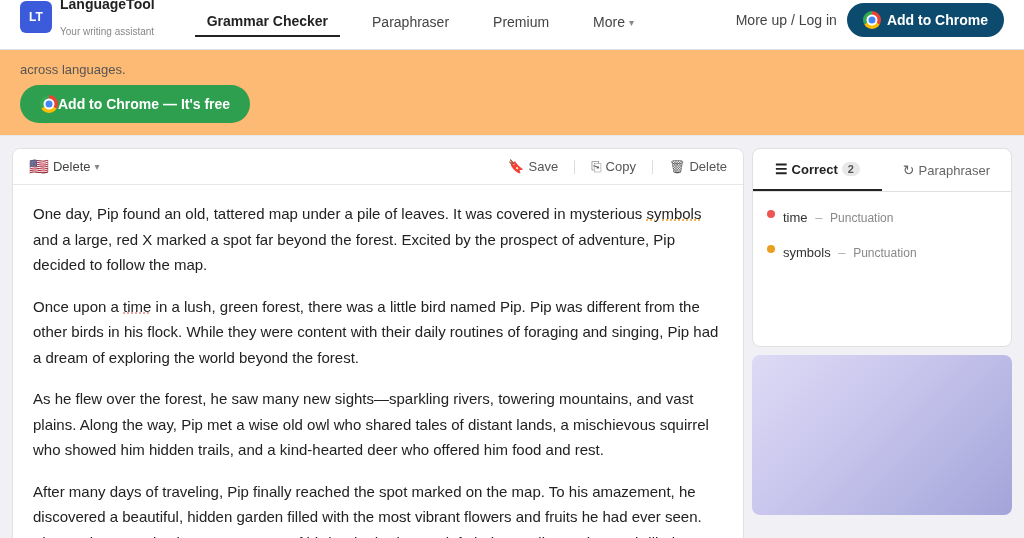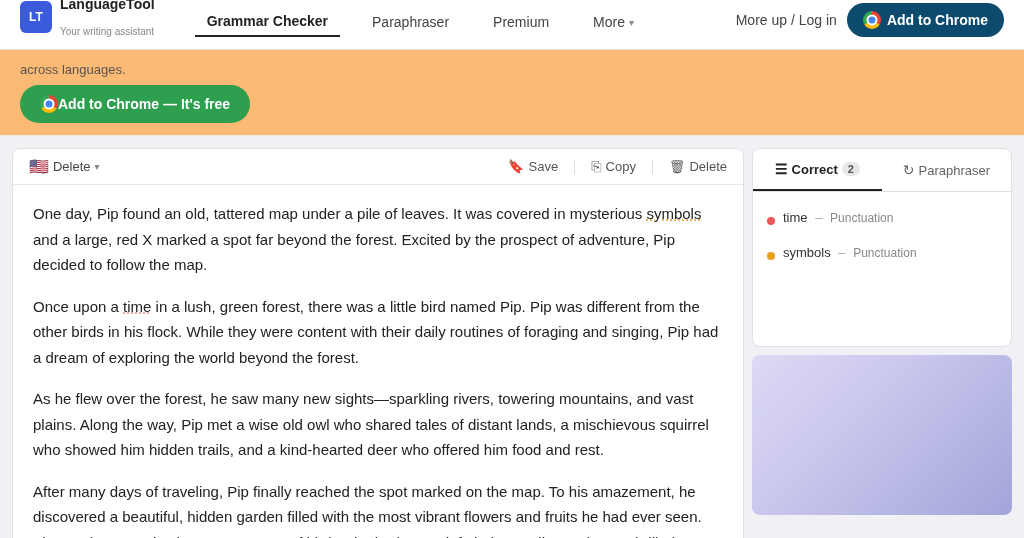--- a/index.html
+++ b/index.html
@@ -233,21 +233,21 @@
       border-radius: 10px;
       padding: 1px 6px;
       font-size: 11px;
       color: #555;
     }
     .corrections-list {
       padding: 8px 0;
     }
     .correction-item {
       display: flex;
-      align-items: flex-end;
+      align-items: flex-start;
       padding: 10px 14px;
       gap: 8px;
       cursor: pointer;
     }
     .dot {
       width: 8px;
       height: 8px;
       border-radius: 50%;
       flex-shrink: 0;
     }

